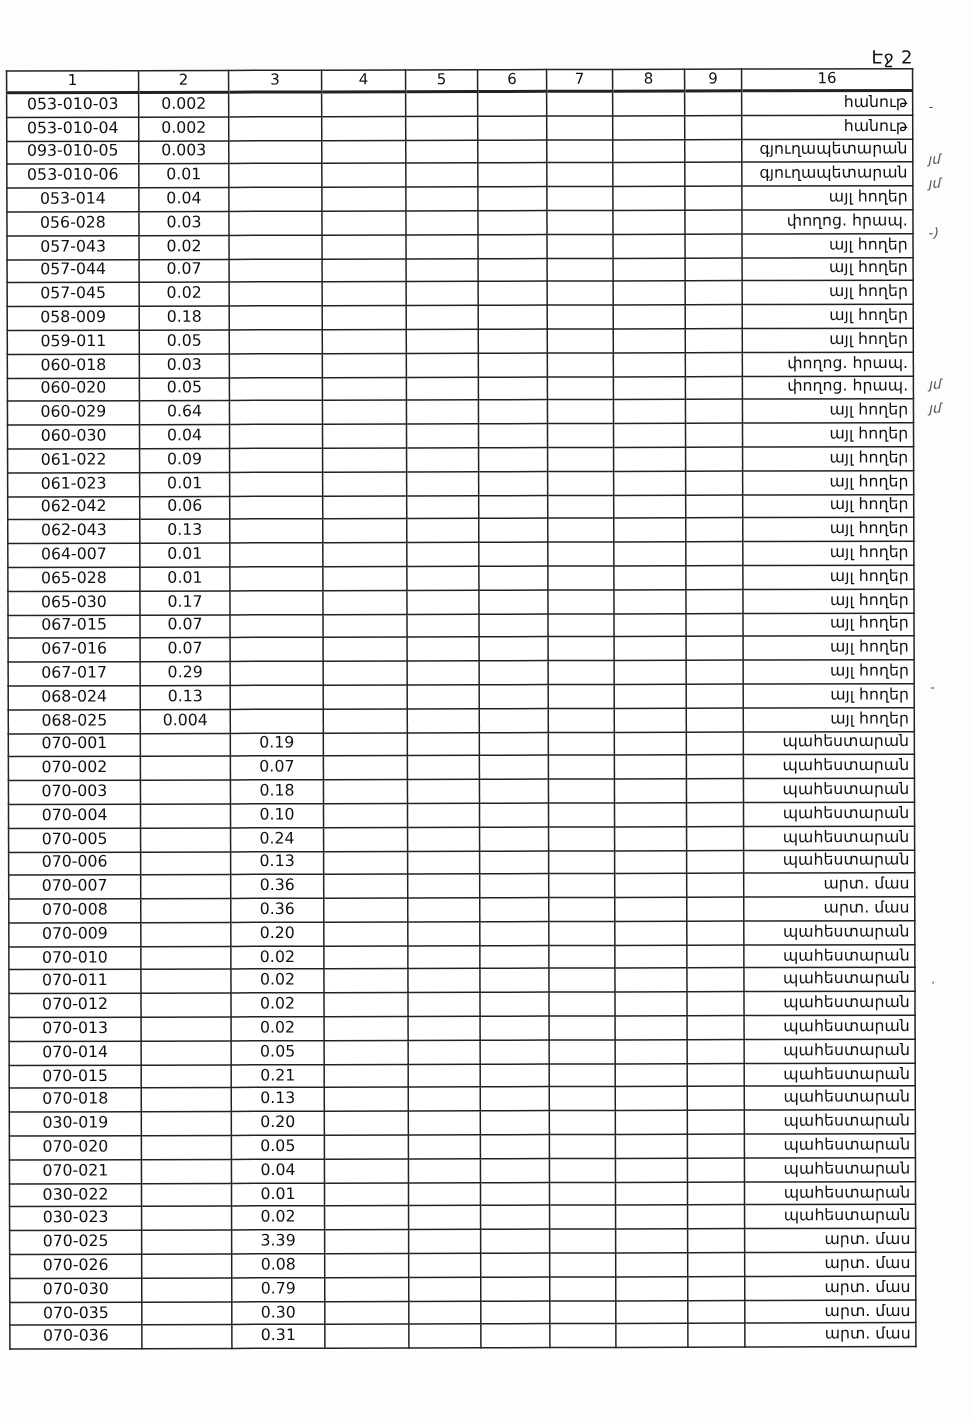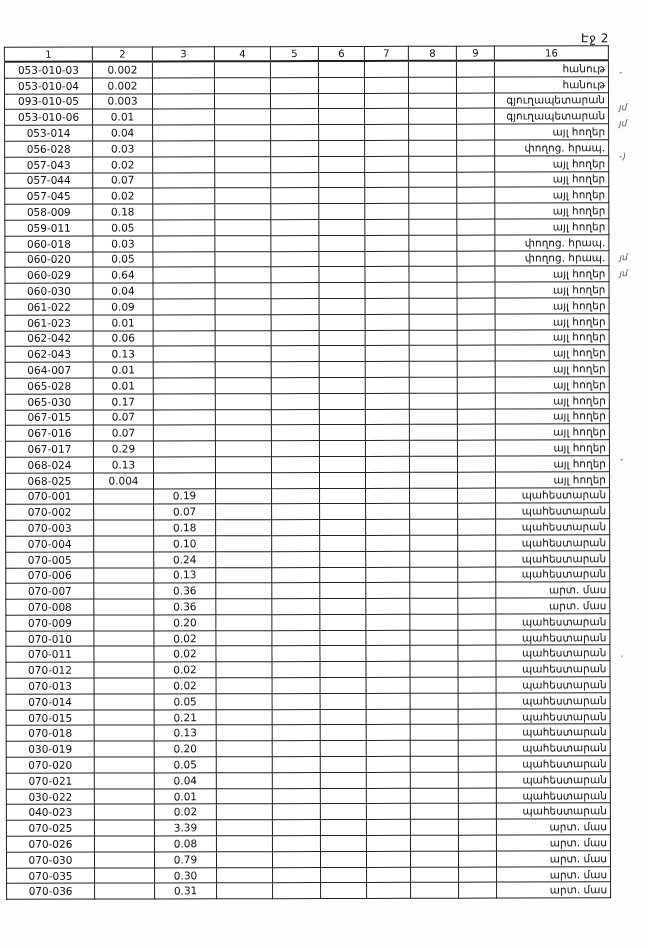--- a/index.html
+++ b/index.html
@@ -649,21 +649,21 @@
           <td class="col3">0.01</td>
           <td class="col4"></td>
           <td class="col5"></td>
           <td class="col6"></td>
           <td class="col7"></td>
           <td class="col8"></td>
           <td class="col9"></td>
           <td class="col10">պահեստարան</td>
         </tr>
         <tr>
-          <td class="col1">040-023</td>
+          <td class="col1">030-023</td>
           <td class="col2"></td>
           <td class="col3">0.02</td>
           <td class="col4"></td>
           <td class="col5"></td>
           <td class="col6"></td>
           <td class="col7"></td>
           <td class="col8"></td>
           <td class="col9"></td>
           <td class="col10">պահեստարան</td>
         </tr>

